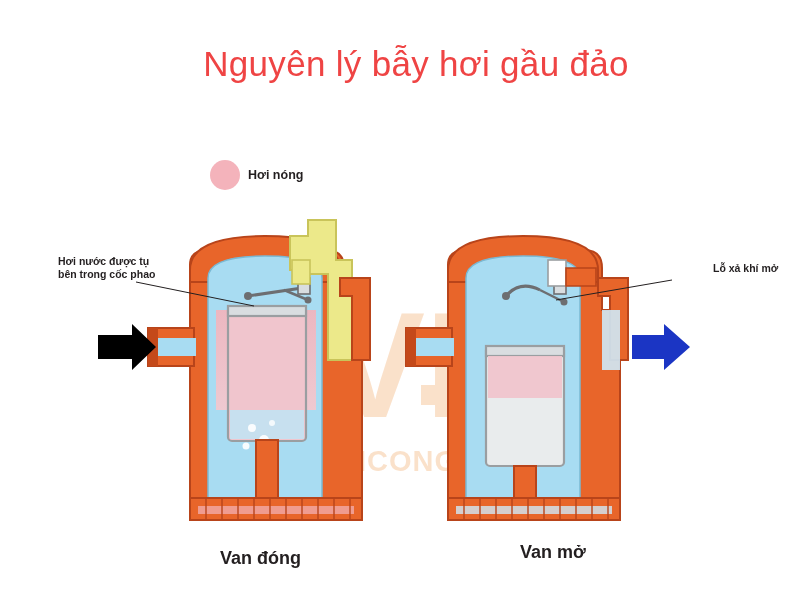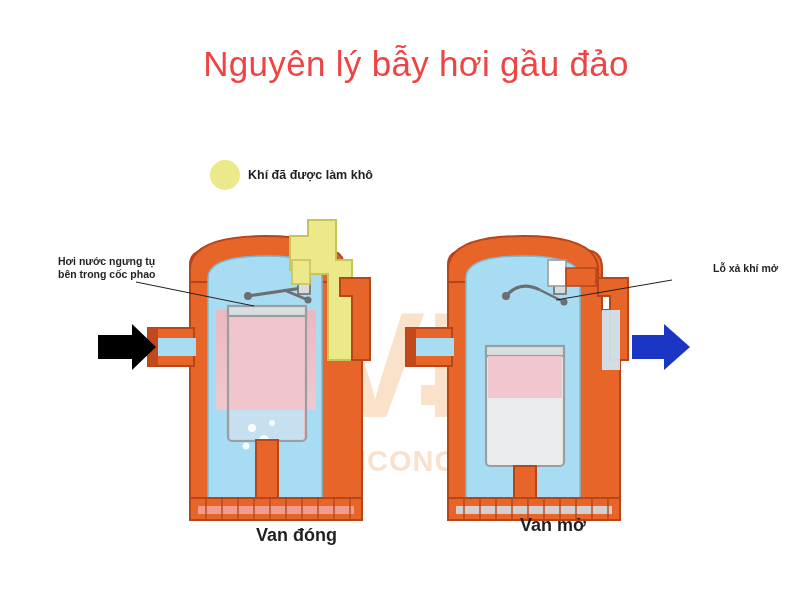--- a/index.html
+++ b/index.html
@@ -73,22 +73,22 @@
     line-height:13px;
   }
   #callout-left{ left:18px; top:145px; width:110px; }
   #callout-right{ left:625px; top:152px; width:100px;padding-left:48px; }
   .caption{
     position:absolute;
     font-size:18px;
     font-weight:bold;
     color:#231f20;
   }
-  #caption-left{ left:180px; top:415px;margin-left:36px; }
-  #caption-right{ left:480px; top:405px; }
+  #caption-left{ left:180px; top:438px; }
+  #caption-right{ left:480px; top:432px; }
   svg{display:block;}
   .svg-layer{position:absolute;left:0;top:0;}
 </style>
 </head>
 <body>
 
 <div id="page-title">Nguyên lý bẫy hơi gầu đảo</div>
 
 <div class="diagram">
 
@@ -100,22 +100,22 @@
       <rect x="36" y="30" width="38" height="14" fill="#f0a35e"></rect>
       <rect x="22" y="44" width="66" height="30" rx="6" fill="#f0a35e"></rect>
       <rect x="8" y="50" width="16" height="20" fill="#f0a35e"></rect>
       <rect x="86" y="50" width="16" height="20" fill="#f0a35e"></rect>
     </svg>
     <div class="wm-text1">VANCONGNGHIEP</div>
   </div>
 
   <div class="legend">
     <div class="legend-item">
-      <span class="legend-dot" style="background:#ece98a"></span>
-      <span>Khí đã được làm khô</span>
+      <span class="legend-dot" style="background:#f4b3bb"></span>
+      <span>Hơi nóng</span>
     </div>
   </div>
 
   <svg class="svg-layer" width="720" height="470" viewBox="0 0 720 470">
 
     <defs>
       <linearGradient id="pinkFade" x1="0" y1="0" x2="0" y2="1">
         <stop offset="0%" stop-color="#f4b3bb"></stop>
         <stop offset="100%" stop-color="#f6c7cd"></stop>
       </linearGradient>
@@ -234,19 +234,19 @@
 
       <g>
         <path d="M592 225 L624 225 L624 214 L650 237 L624 260 L624 249 L592 249 Z" fill="#1b35c4"></path>
       </g>
 
       <line x1="516" y1="190" x2="632" y2="170" stroke="#231f20" stroke-width="1"></line>
     </g>
 
   </svg>
 
-  <div class="callout" id="callout-left">Hơi nước ngưng tụ bên trong cốc phao</div>
+  <div class="callout" id="callout-left">Hơi nước được tụ bên trong cốc phao</div>
   <div class="callout" id="callout-right">Lỗ xả khí mở</div>
 
   <div class="caption" id="caption-left">Van đóng</div>
   <div class="caption" id="caption-right">Van mở</div>
 
 </div>
 
 </body></html>

